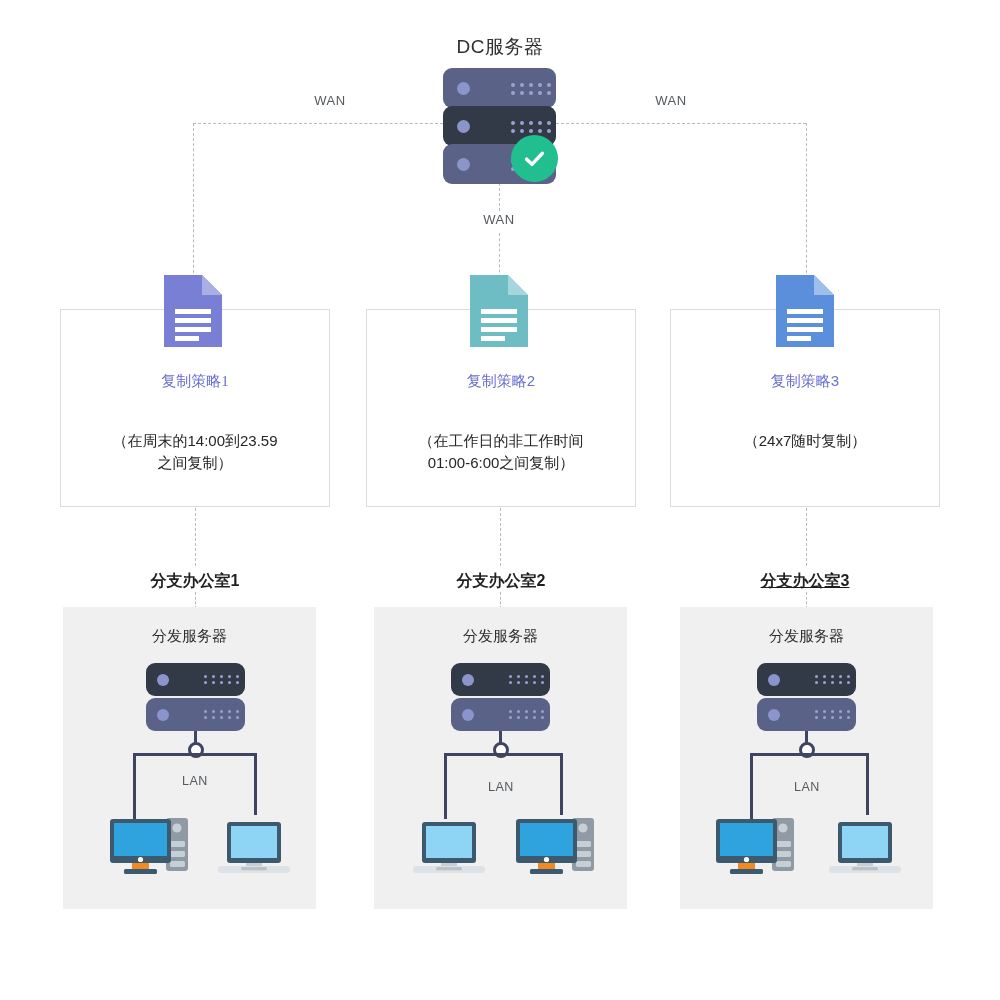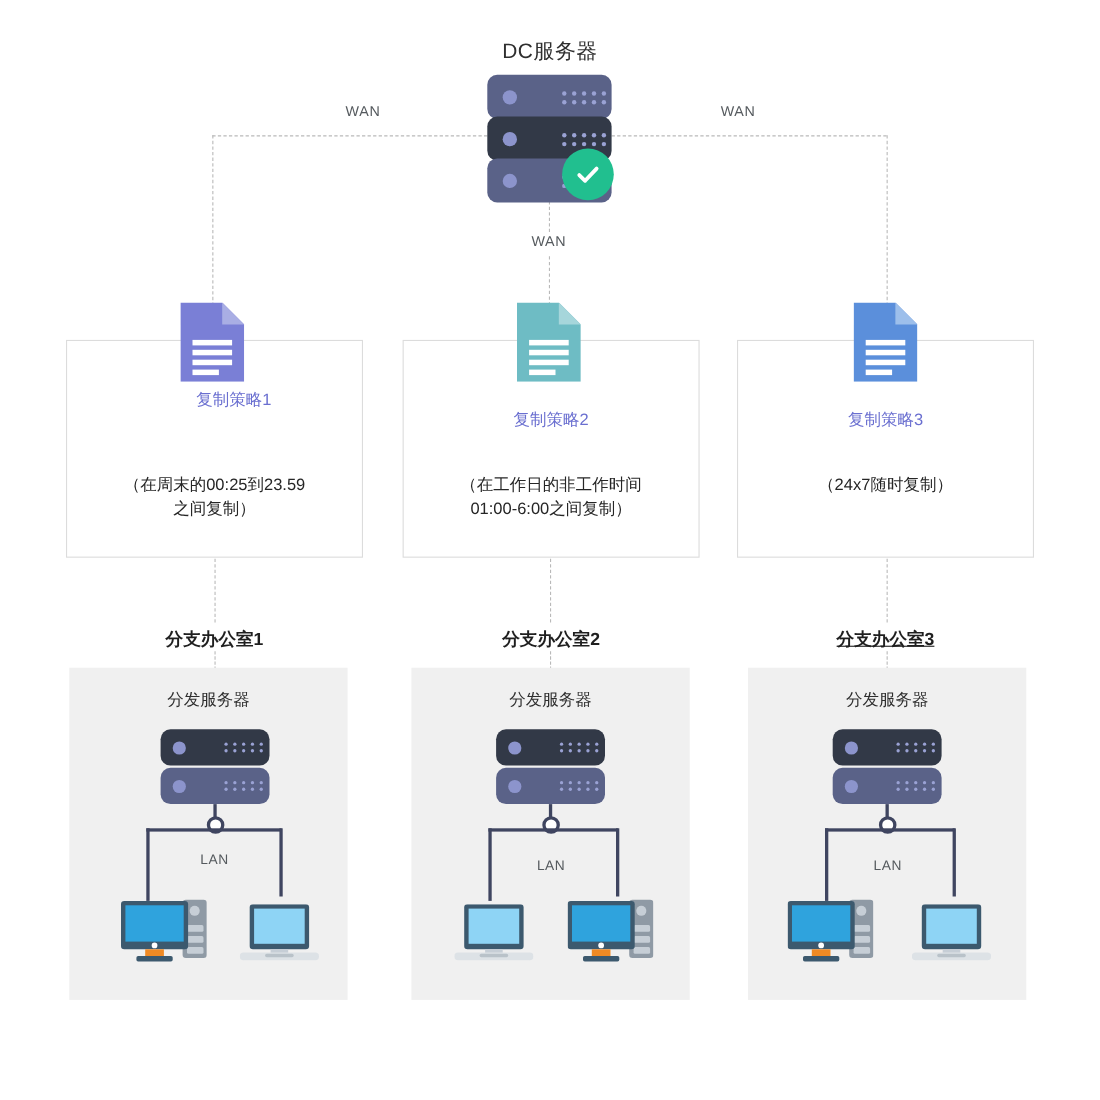--- a/index.html
+++ b/index.html
@@ -225,23 +225,23 @@
   <div class="doc-ico" style="left:164px; top:275px;">
     <svg width="58" height="72" viewBox="0 0 58 72" aria-hidden="true">
       <path d="M0 0 H38 L58 20 V72 H0 Z" fill="#7a7fd6"></path>
       <path d="M38 0 L58 20 H38 Z" fill="#a9aee4"></path>
       <rect x="11" y="34" width="36" height="5" fill="#ffffff"></rect>
       <rect x="11" y="43" width="36" height="5" fill="#ffffff"></rect>
       <rect x="11" y="52" width="36" height="5" fill="#ffffff"></rect>
       <rect x="11" y="61" width="24" height="5" fill="#ffffff"></rect>
     </svg>
   </div>
-  <div class="policy-title" style="left:60px; top:354px; width:305px;">复制策略1</div>
+  <div class="policy-title" style="left:60px; top:372px; width:270px;font-family:Liberation Serif, serif;">复制策略1</div>
   <div class="policy-desc" style="left:60px; top:430px; width:270px;">
-    <div>（在周末的00:25到23.59</div>
+    <div>（在周末的14:00到23.59</div>
     <div>之间复制）</div>
   </div>
 
   <div class="policy-box" style="left:366px; top:309px; width:270px; height:198px;"></div>
   <div class="doc-ico" style="left:470px; top:275px;">
     <svg width="58" height="72" viewBox="0 0 58 72" aria-hidden="true">
       <path d="M0 0 H38 L58 20 V72 H0 Z" fill="#6ebcc4"></path>
       <path d="M38 0 L58 20 H38 Z" fill="#a6d6db"></path>
       <rect x="11" y="34" width="36" height="5" fill="#ffffff"></rect>
       <rect x="11" y="43" width="36" height="5" fill="#ffffff"></rect>

